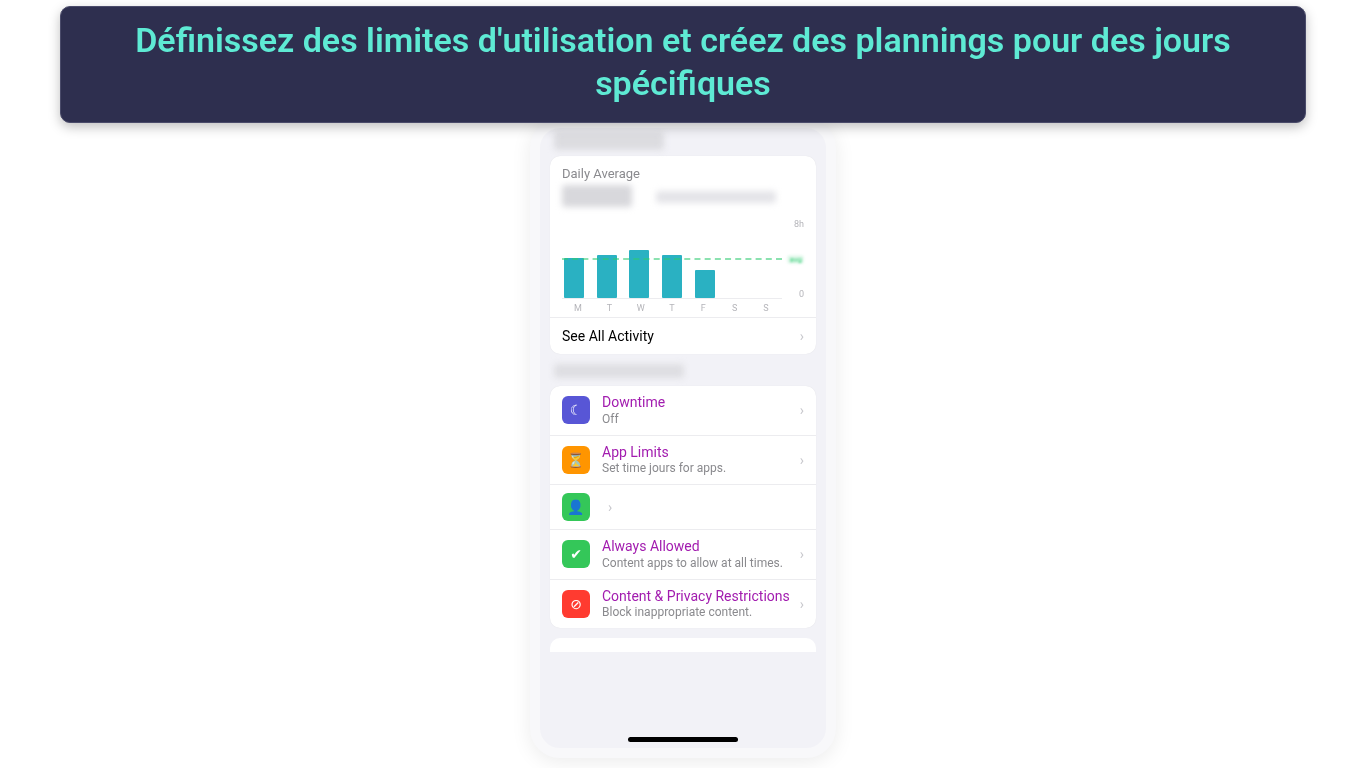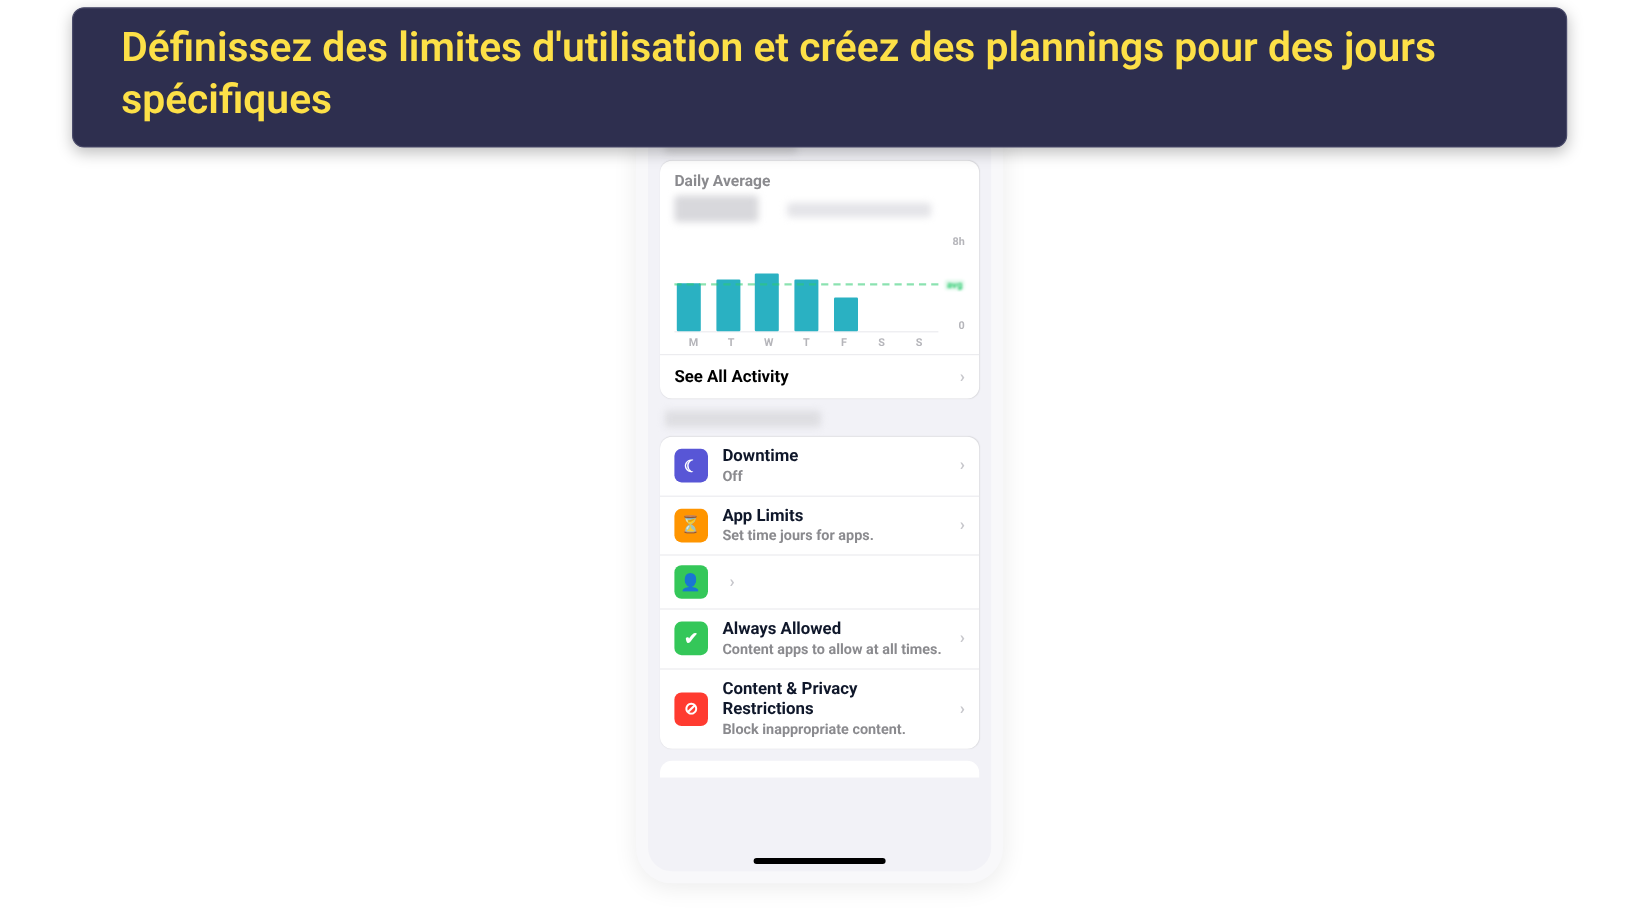--- a/index.html
+++ b/index.html
@@ -14,40 +14,39 @@
   .banner {
     position: absolute;
     top: 6px;
     left: 60px;
     right: 60px;
     background: #2e2f4f;
     border: 1px solid #4a4b6a;
     border-radius: 10px;
     box-shadow: 0 4px 12px rgba(0,0,0,0.25);
     padding: 12px 40px 18px 40px;
-    color: #fde047;
-    text-align: left;
+    color: #5eead4;
+    text-align: center;
     font-size: 34px;
     font-weight: 600;
     line-height: 1.25;
     z-index: 10;
   }
   .phone {
     position: absolute;
     left: 50%;
-    top: 96px;
+    top: 118px;
     transform: translateX(-50%);
     width: 306px;
     height: 640px;
     background: #f2f2f7;
     border-radius: 30px;
     border: 10px solid #f8f8fa;
     box-shadow: 0 4px 20px rgba(0,0,0,0.08);
     overflow: hidden;
-    font-weight: bold;
   }
   .phone-inner {
     width: 100%;
     height: 100%;
     overflow: hidden;
     position: relative;
   }
   .blurred-heading-top {
     height: 18px;
     margin: 4px 14px 6px 14px;
@@ -202,21 +201,21 @@
     color: #fff;
     font-size: 14px;
   }
   .icon-purple { background: #5856d6; }
   .icon-orange { background: #ff9500; }
   .icon-green  { background: #34c759; }
   .icon-red    { background: #ff3b30; }
   .row-text { flex: 1; min-width: 0; }
   .row-title {
     font-size: 14px;
-    color: #0f172a;
+    color: #a21caf;
     line-height: 1.25;
   }
   .row-sub {
     font-size: 12px;
     color: #8a8a8e;
     line-height: 1.25;
   }
   .row-chevron {
     color: #c7c7cc;
     font-size: 14px;

